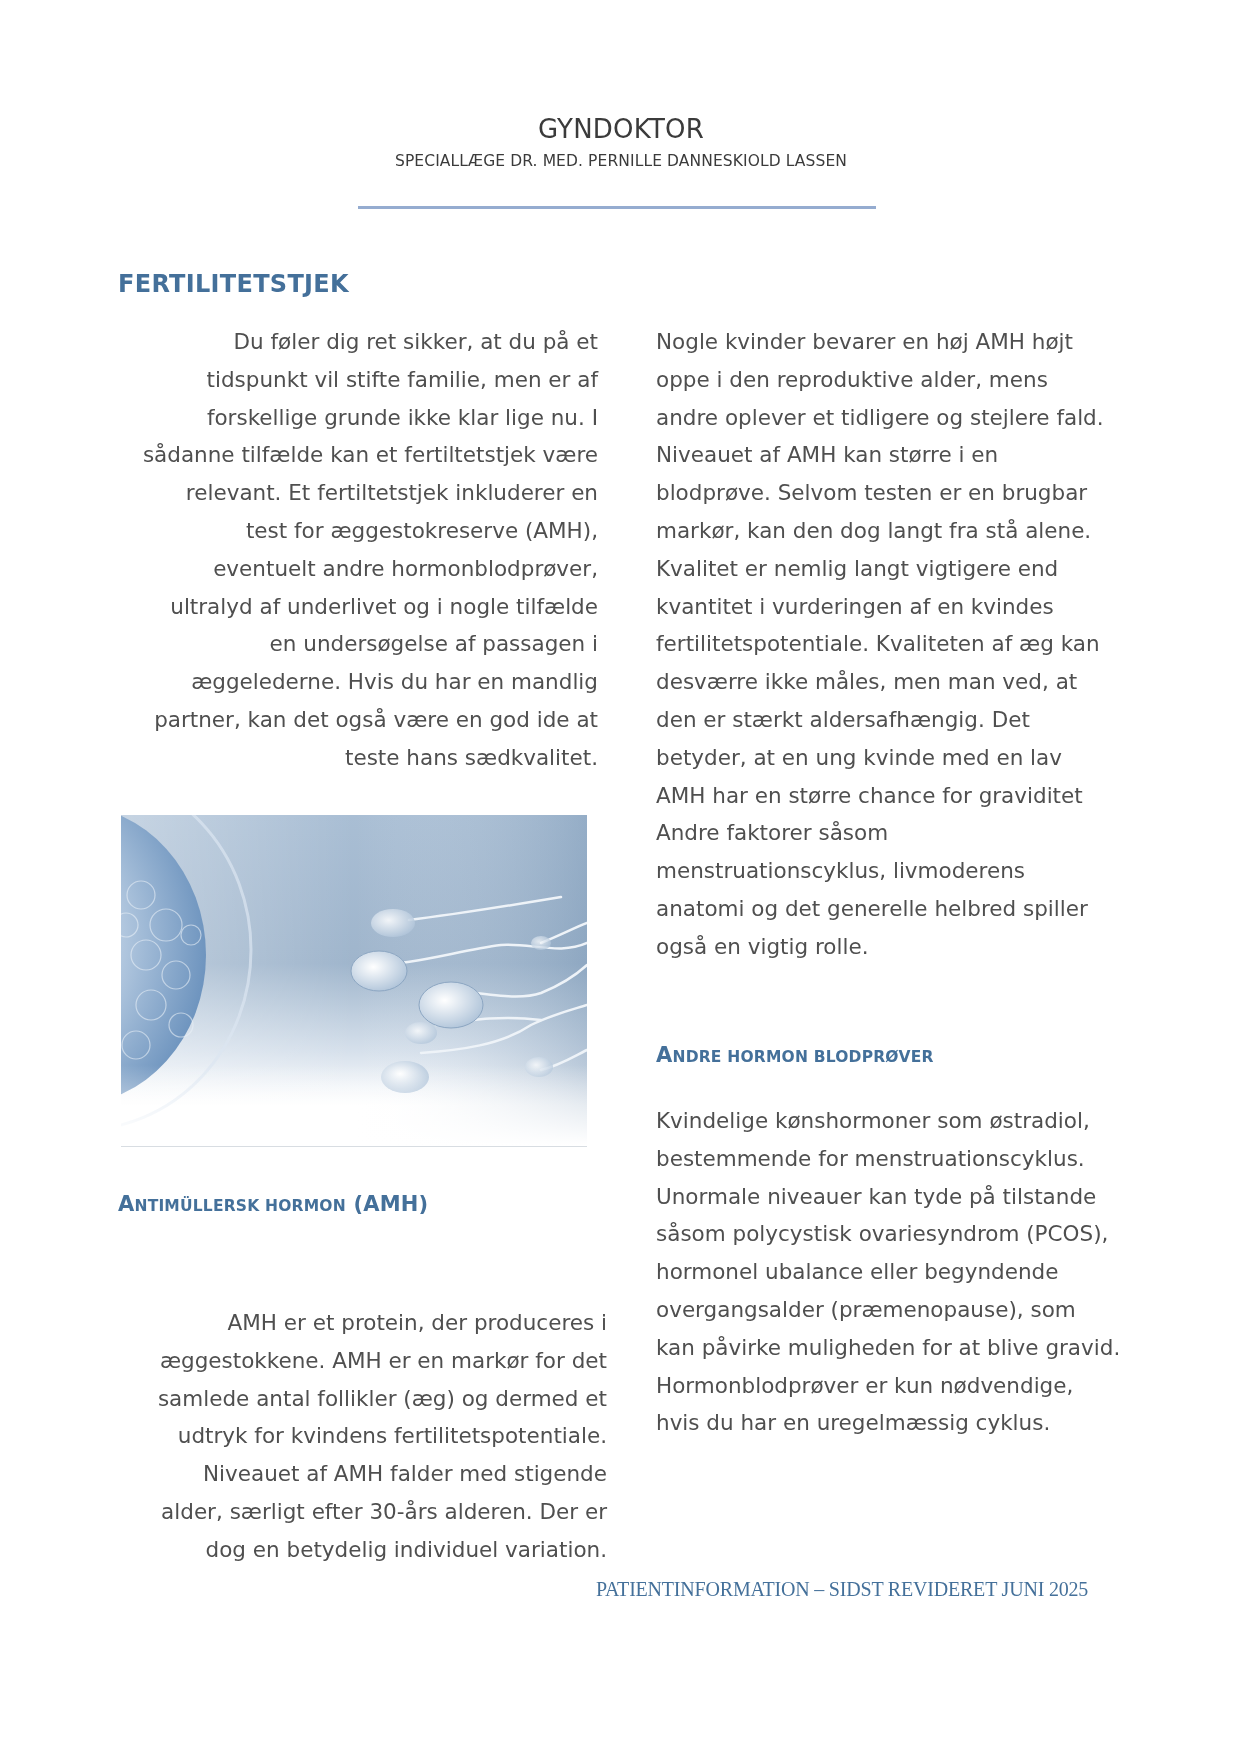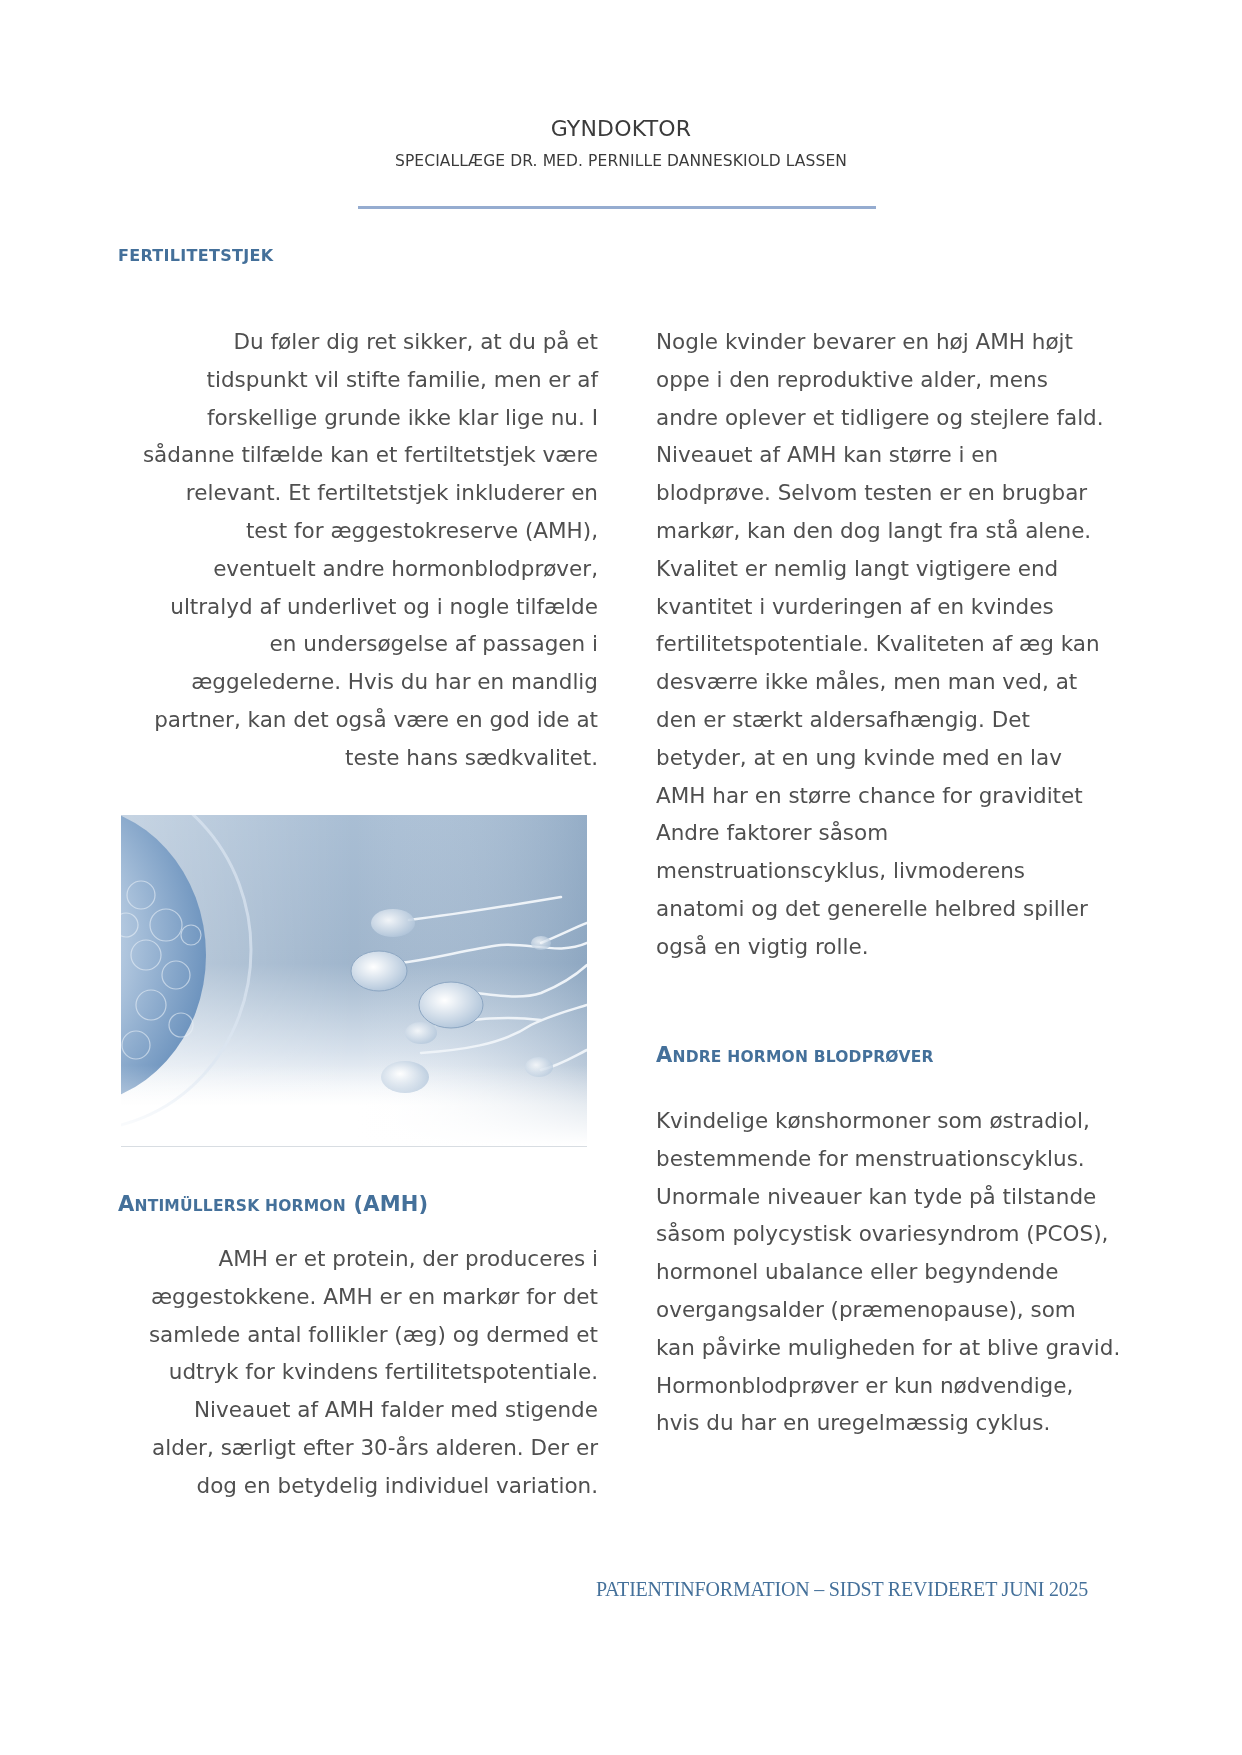--- a/index.html
+++ b/index.html
@@ -1,36 +1,36 @@
 <!DOCTYPE html>
 <html><head>
   <meta charset="utf-8">
   <style>
     html, body { margin: 0; padding: 0; background: #ffffff; }
     body { width: 1242px; height: 1755px; position: relative; overflow: hidden;
            font-family: "DejaVu Sans", "Liberation Sans", sans-serif; color: #505050; }
     .header { position: absolute; left: 0; top: 112px; width: 1242px; text-align: center; }
-    .brand { font-size: 22px; color: #3b3b3b; letter-spacing: 0.2px; line-height: 34px; }
+    .brand { font-size: 26px; color: #3b3b3b; letter-spacing: 0.2px; line-height: 34px; }
     .subtitle { font-size: 15.5px; color: #3b3b3b; margin-top: 6px; letter-spacing: 0.1px; }
     .rule { position: absolute; left: 358px; top: 206px; width: 518px; height: 3px; background: #95acd0; }
-    .page-title { position: absolute; left: 118px; top: 246px; font-size: 16px; font-weight: bold;
+    .page-title { position: absolute; left: 118px; top: 270px; font-size: 24px; font-weight: bold;
                   color: #44709a; letter-spacing: 0.3px; }
     .col { position: absolute; font-size: 21.5px; line-height: 37.8px; color: #4f4f4f; }
     .col-left { left: 118px; width: 480px; text-align: right; }
     .col-right { left: 656px; width: 480px; }
     .p1 { top: 323px; }
     .p2 { top: 323px; }
     .photo { position: absolute; left: 121px; top: 815px; width: 466px; height: 330px; overflow: hidden; }
     .photo-rule { position: absolute; left: 121px; top: 1146px; width: 466px; height: 1px; background: #d8dde2; }
     .subhead { position: absolute; font-weight: bold; color: #44709a; letter-spacing: 0.2px; }
     .subhead .big { font-size: 21px; }
     .subhead .small { font-size: 15.5px; text-transform: uppercase; }
     .sh-amh { left: 118px; top: 1192px; }
     .sh-andre { left: 656px; top: 1043px; }
-    .p3 { top: 1240px; }
+    .p3 { top: 1304px; margin-left: 9px; }
     .p4 { top: 1102px; }
     .footer { position: absolute; left: 596px; top: 1578px; font-family: "Liberation Serif", "DejaVu Serif", serif;
               font-size: 20px; color: #44709a; letter-spacing: -0.2px; }
   </style>
 </head>
 <body>
 
 <div class="header">
   <div class="brand">GYNDOKTOR</div>
   <div class="subtitle">SPECIALLÆGE DR. MED. PERNILLE DANNESKIOLD LASSEN</div>

